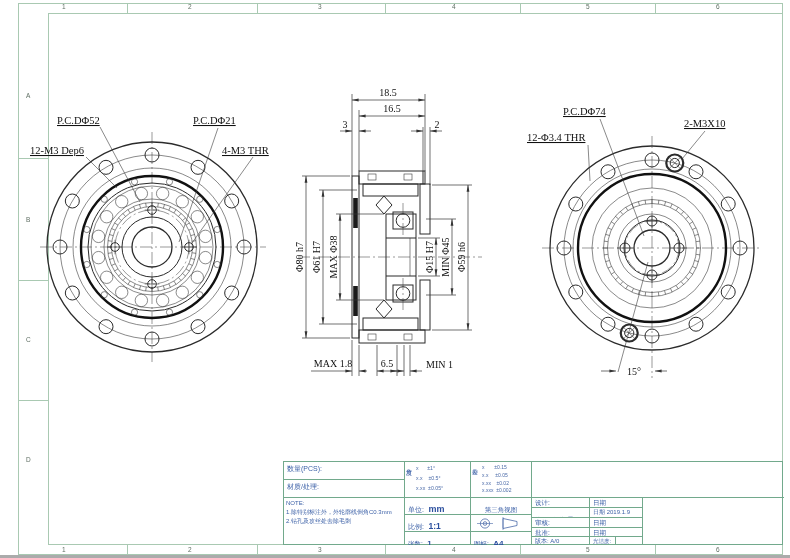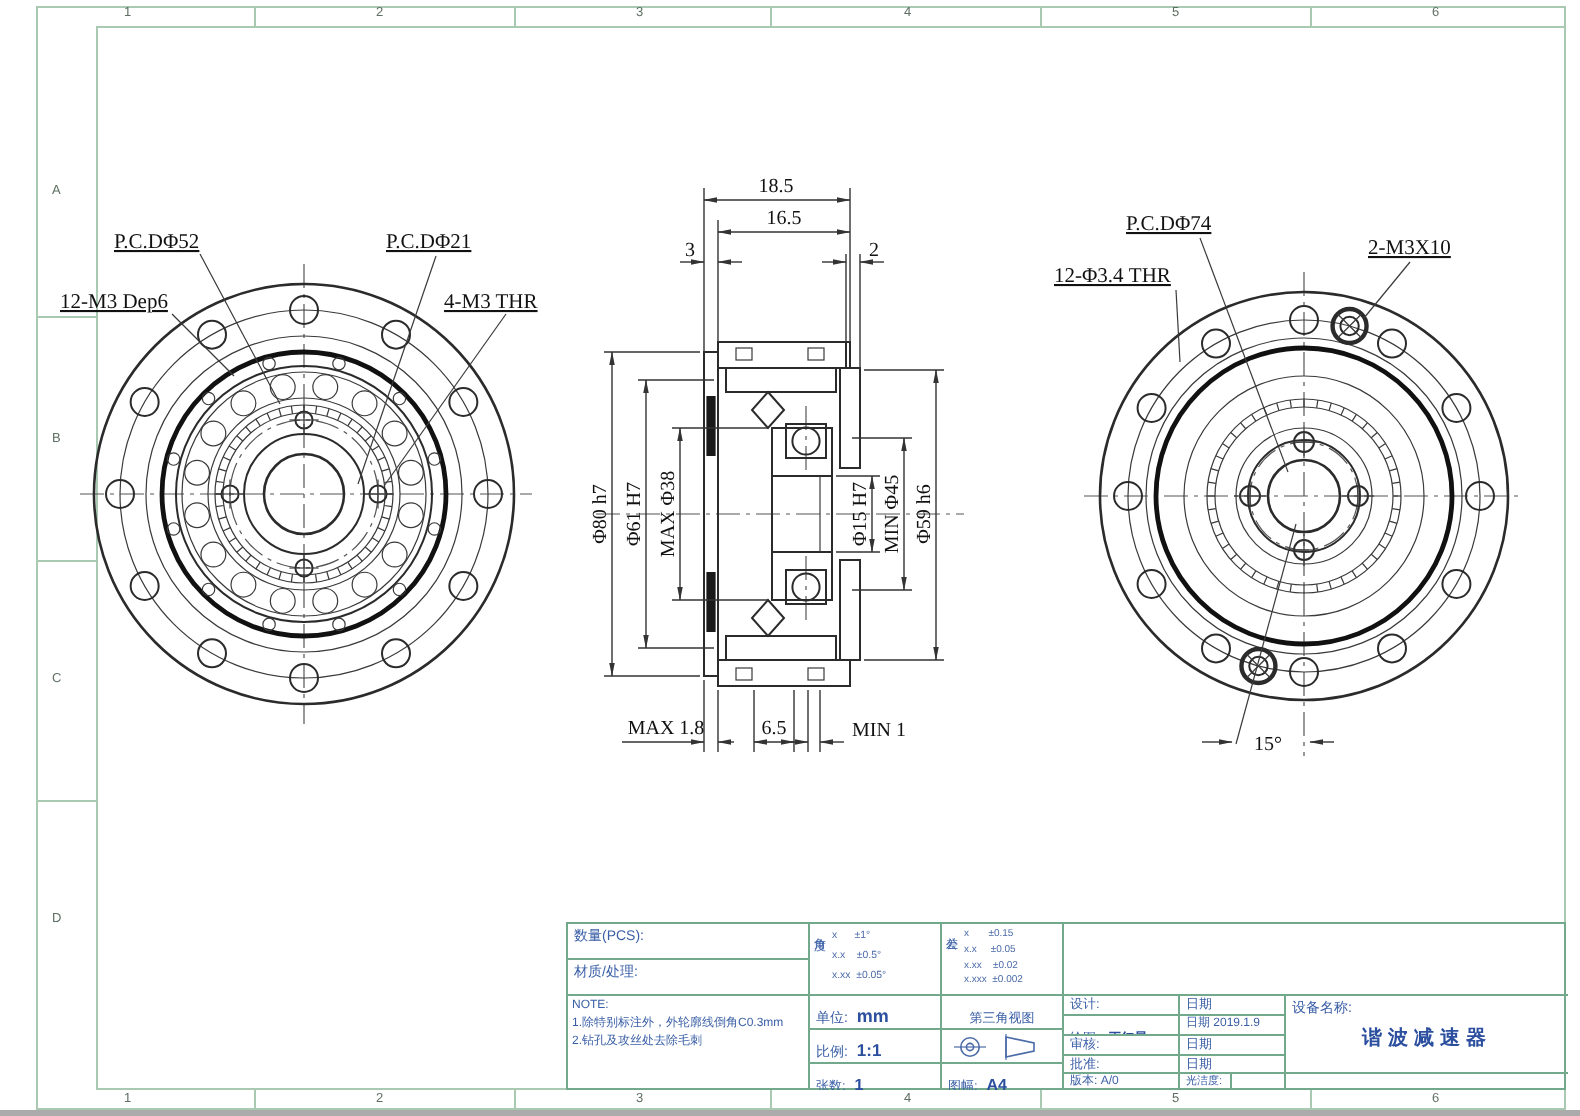--- a/index.html
+++ b/index.html
@@ -497,24 +497,20 @@
       <span class="rl" style="font-size:6px;">版本: A/0</span>
     </div>
     <div class="cell nbb" style="left:306px;top:75px;width:26px;height:8px;">
       <span class="rl" style="font-size:5.5px;">光洁度:</span>
     </div>
     <div class="cell nbb" style="left:332px;top:75px;width:27px;height:8px;">
       
       
     </div>
 
-    <div class="cell nbr" style="left:359px;top:36px;width:141px;height:39px;">
-      <span class="lab">设备名称:</span>
-      <div class="val" style="font-size:10px;text-align:center;letter-spacing:3px;margin-top:3px;">谐波减速器</div>
-    </div>
     <div class="cell nbr nbb" style="left:359px;top:75px;width:141px;height:8px;">
       
       
     </div>
   </div>
 
   <div class="edge-bottom"></div>
 </div>
 
 </body></html>

